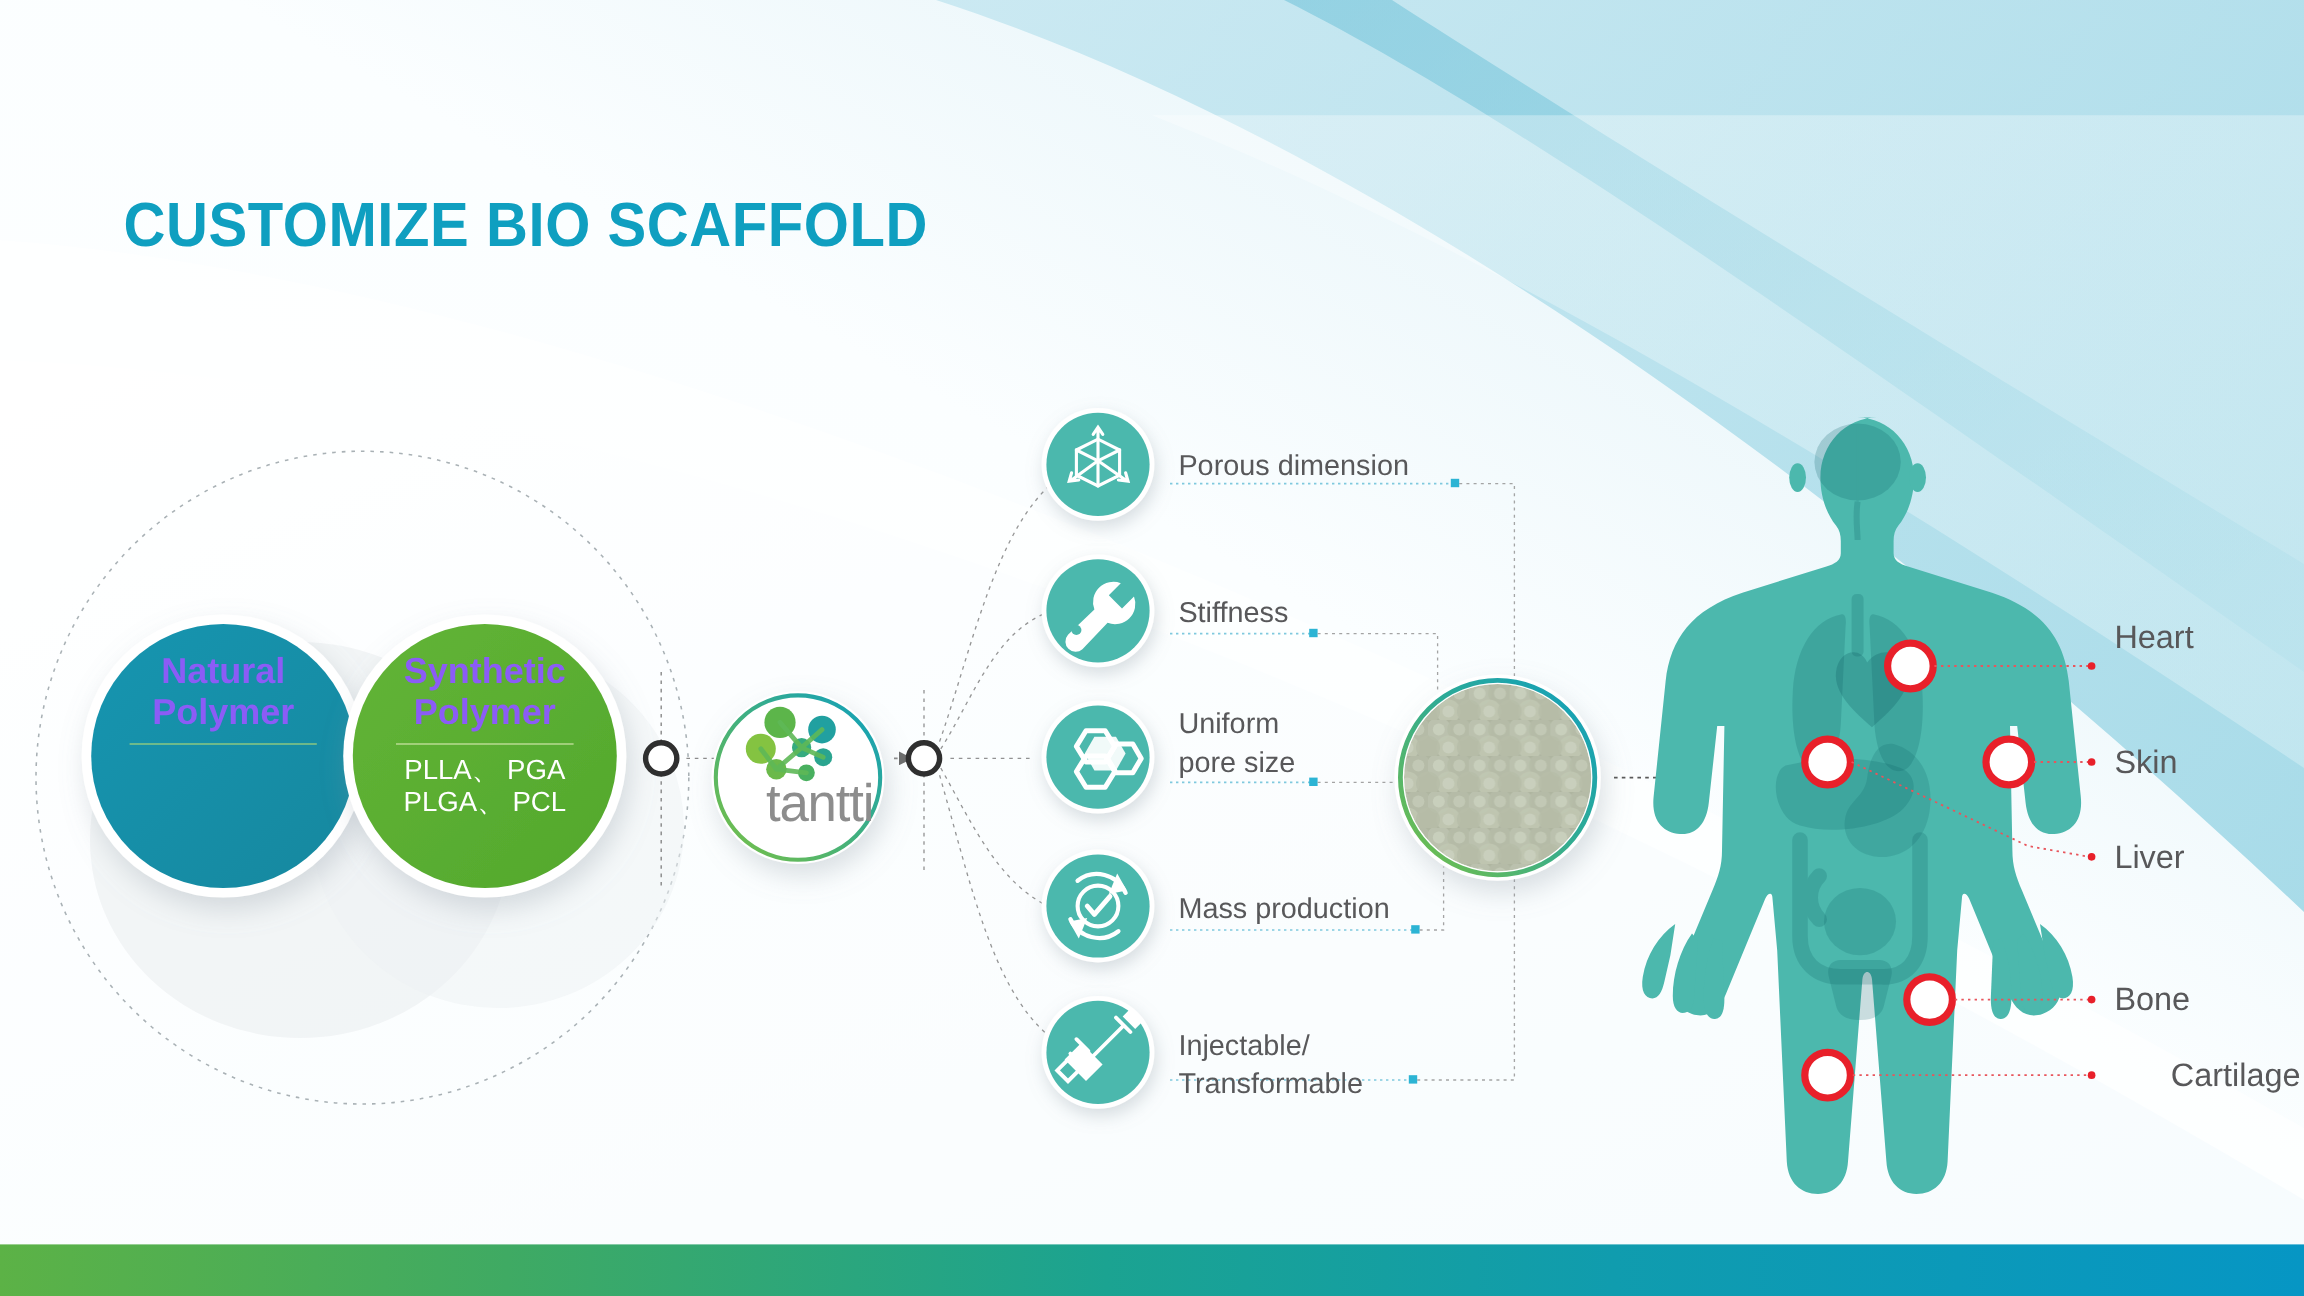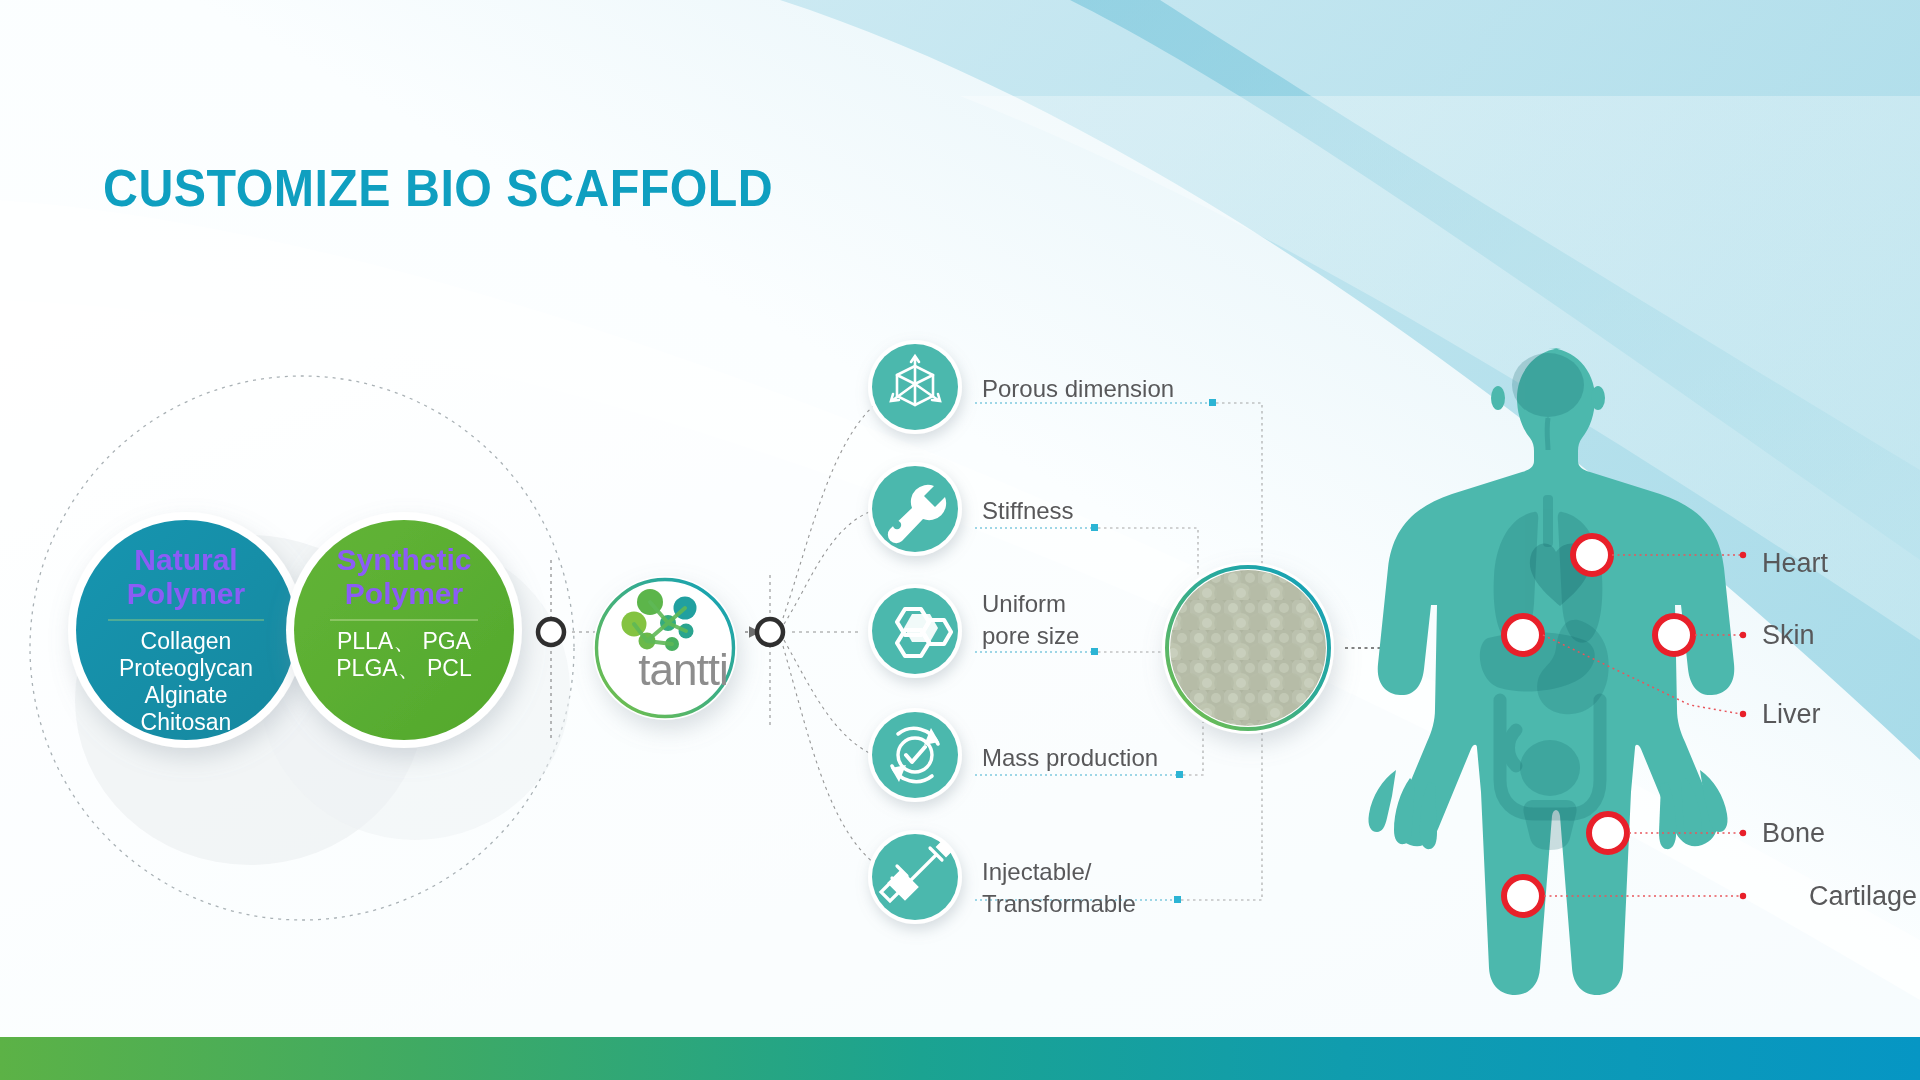--- a/index.html
+++ b/index.html
@@ -390,26 +390,20 @@
       <circle cx="1743" cy="714" r="3.2"></circle>
       <circle cx="1743" cy="833" r="3.2"></circle>
       <circle cx="1743" cy="896" r="3.2"></circle>
     </g>
   </svg>
 
   <div class="txt poly-title" style="left:76px; top:543px; width:220px;">
     <div>Natural</div>
     <div>Polymer</div>
   </div>
-  <div class="txt poly-list" style="left:76px; top:628px; width:220px;">
-    <div>Collagen</div>
-    <div>Proteoglycan</div>
-    <div>Alginate</div>
-    <div>Chitosan</div>
-  </div>
 
   <div class="txt poly-title" style="left:294px; top:543px; width:220px;">
     <div>Synthetic</div>
     <div>Polymer</div>
   </div>
   <div class="txt poly-list" style="left:294px; top:628px; width:220px;">
     <div>PLLA、 PGA</div>
     <div>PLGA、 PCL</div>
   </div>
 
@@ -424,21 +418,21 @@
     <div>pore size</div>
   </div>
 
   <div class="txt feat-label" style="left:982px; top:742px;">Mass production</div>
 
   <div class="txt feat-label" style="left:982px; top:856px;">
     <div>Injectable/</div>
     <div>Transformable</div>
   </div>
 
-  <div class="txt organ-label" style="left:1762px; top:548px;">Heart</div>
+  <div class="txt organ-label" style="left:1762px; top:516px;">Heart</div>
   <div class="txt organ-label" style="left:1762px; top:620px;">Skin</div>
   <div class="txt organ-label" style="left:1762px; top:699px;">Liver</div>
   <div class="txt organ-label" style="left:1762px; top:818px;">Bone</div>
   <div class="txt organ-label" style="left:1809px; top:881px;">Cartilage</div>
 
   <div id="bottombar"></div>
 
 </div>
 
 </body></html>

